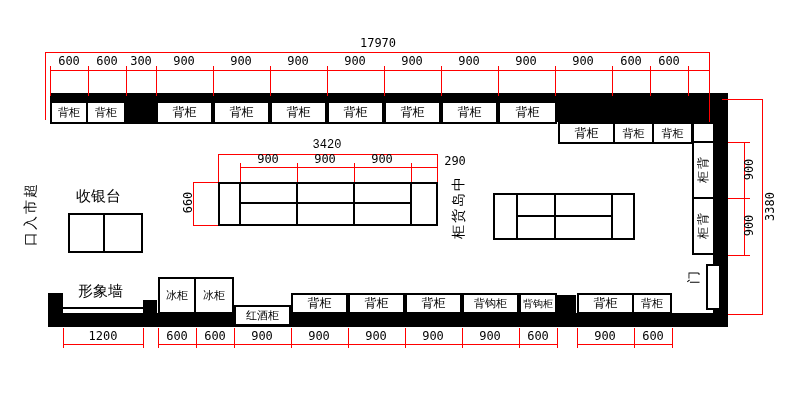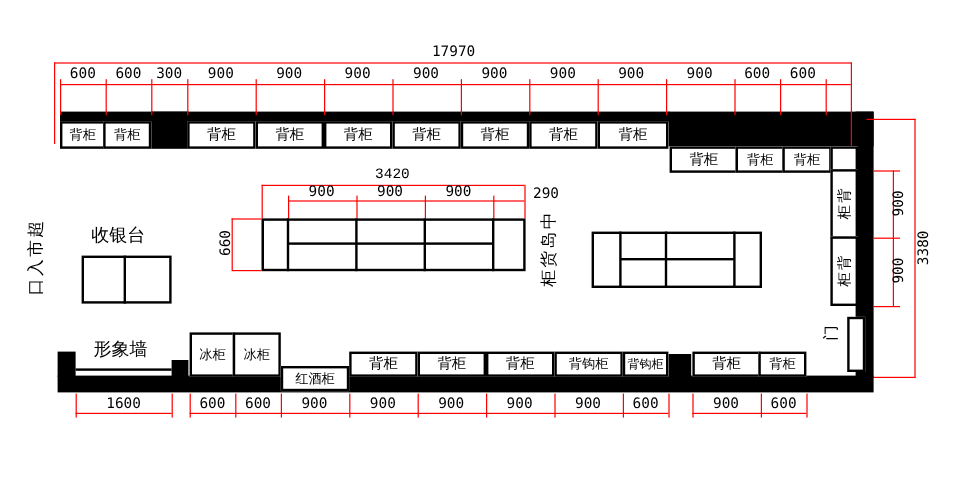--- a/index.html
+++ b/index.html
@@ -116,21 +116,21 @@
   <div class="dimtxt" style="left:248px;top:153px;width:40px;">900</div>
   <div class="dimtxt" style="left:305px;top:153px;width:40px;">900</div>
   <div class="dimtxt" style="left:362px;top:153px;width:40px;">900</div>
   <div class="dimtxt" style="left:439px;top:155px;width:32px;">290</div>
   <div class="dimtxt rot" style="left:173px;top:196px;width:30px;">660</div>
 
   <div class="dimtxt rot" style="left:734px;top:163px;width:30px;">900</div>
   <div class="dimtxt rot" style="left:734px;top:219px;width:30px;">900</div>
   <div class="dimtxt rot" style="left:750px;top:200px;width:40px;">3380</div>
 
-  <div class="dimtxt" style="left:83px;top:330px;width:40px;">1600</div>
+  <div class="dimtxt" style="left:83px;top:330px;width:40px;">1200</div>
   <div class="dimtxt" style="left:157px;top:330px;width:40px;">600</div>
   <div class="dimtxt" style="left:195px;top:330px;width:40px;">600</div>
   <div class="dimtxt" style="left:242px;top:330px;width:40px;">900</div>
   <div class="dimtxt" style="left:299px;top:330px;width:40px;">900</div>
   <div class="dimtxt" style="left:356px;top:330px;width:40px;">900</div>
   <div class="dimtxt" style="left:413px;top:330px;width:40px;">900</div>
   <div class="dimtxt" style="left:470px;top:330px;width:40px;">900</div>
   <div class="dimtxt" style="left:518px;top:330px;width:40px;">600</div>
   <div class="dimtxt" style="left:585px;top:330px;width:40px;">900</div>
   <div class="dimtxt" style="left:633px;top:330px;width:40px;">600</div>

